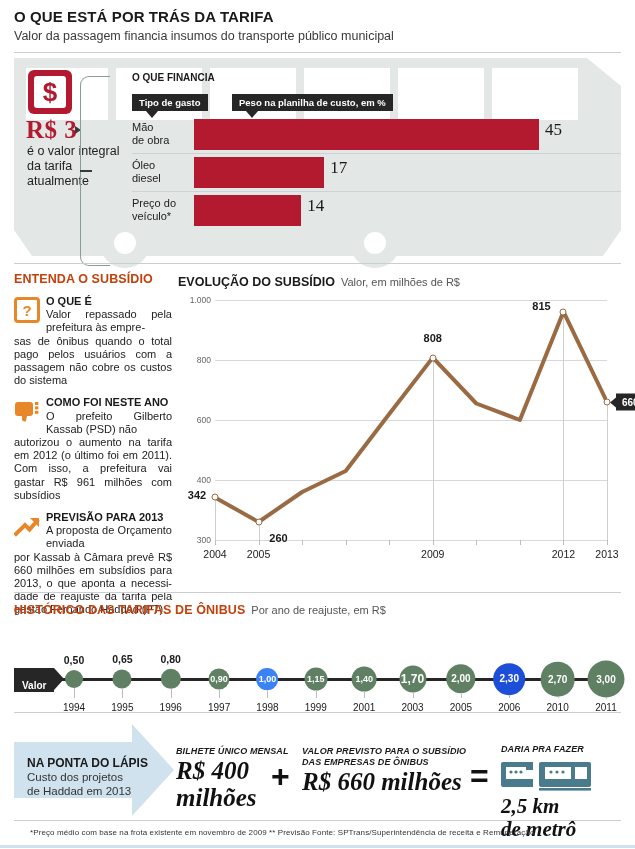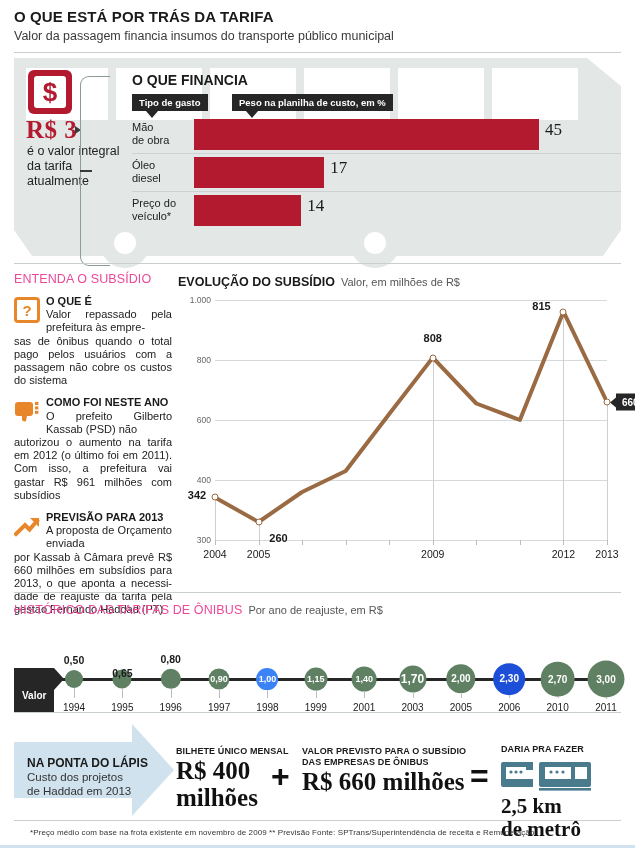--- a/index.html
+++ b/index.html
@@ -56,21 +56,21 @@
              line-height:15px; color:#222; }
   .arrow-tip { position:absolute; left:61px; top:68px; width:0;height:0;
      border-left:6px solid #3a3a3a; border-top:4px solid transparent; border-bottom:4px solid transparent;}
   .brace {
     position:absolute; left:66px; top:18px; width:30px; height:190px;
     border-left:1.5px solid #8d9a9b; border-top:1.5px solid #8d9a9b; border-bottom:1.5px solid #8d9a9b;
     border-radius:9px 0 0 9px; border-right:none;
   }
   .brace-stem { position:absolute; left:66px; top:112px; width:12px; height:1.5px; background:#3a3a3a; }
 
-  .fin-title { position:absolute; left:118px; top:14px; font-size:14px; font-weight:bold; color:#1a1a1a; }
+  .fin-title { position:absolute; left:118px; top:14px; font-size:10px; font-weight:bold; color:#1a1a1a; }
   .tagbox {
     position:absolute; background:#262626; color:#fff; font-size:9.5px; font-weight:bold;
     padding:3px 7px 3px 7px; line-height:11px; white-space:nowrap;
   }
   .tagbox::after {
     content:""; position:absolute; left:14px; bottom:-7px;
     border-left:6px solid transparent; border-right:6px solid transparent; border-top:7px solid #262626;
   }
   .tag-tipo { left:118px; top:36px; }
   .tag-peso { left:218px; top:36px; }
@@ -78,21 +78,21 @@
   .bar-rows { position:absolute; left:118px; top:58px; width:489px; }
   .bar-row { position:relative; height:38px; border-bottom:1px solid #cdd3d3; }
   .bar-row:last-child { border-bottom:none; }
   .bar-label { position:absolute; left:0; top:5px; width:58px; font-size:11px; line-height:13px; color:#222; }
   .bar-fill { position:absolute; left:62px; top:3px; height:31px; background:#b3192f; }
   .bar-val { position:absolute; top:4px; font-size:17px; color:#1a1a1a; font-family:"Liberation Serif",serif; }
 
   
   .hr-2 { position:absolute; left:14px; top:263px; width:607px; height:1px; background:#c9cfd0; }
   .entenda { position:absolute; left:14px; top:272px; width:158px; }
-  .sec-title { font-size:12.5px; font-weight:normal; color:#ec4899; letter-spacing:.1px; }
+  .sec-title { font-size:12.5px; font-weight:bold; color:#c2410c; letter-spacing:.1px; }
   .item { position:relative; margin-top:9px; }
   .item .ico { position:absolute; left:0; top:2px; width:28px; height:28px; }
   .item .itxt { font-size:11px; line-height:13.2px; color:#222; text-align:justify; }
   .item .ihead { font-size:11px; font-weight:bold; color:#1a1a1a; display:block; }
   .ind { padding-left:32px; }
   .unind { padding-left:0; }
 
   .ico-q { border:3.5px solid #e8862a; border-radius:4px; width:26px; height:26px;
            display:flex;align-items:center;justify-content:center; color:#e8862a;
            font-size:15px; font-weight:bold; line-height:1;}
@@ -116,37 +116,37 @@
   .callout::before { content:""; position:absolute; left:-6px; top:50%; transform:translateY(-50%);
              border-top:5px solid transparent; border-bottom:5px solid transparent; border-right:6px solid #262626; }
 
   
   .hr-3 { position:absolute; left:14px; top:592px; width:607px; height:1px; background:#c9cfd0; }
   .hist { position:absolute; left:14px; top:600px; width:607px; height:100px; }
   .hist-sub { font-size:11px; color:#555; font-weight:normal; margin-left:6px; }
   .tl { position:absolute; left:0; top:26px; width:607px; height:74px; }
   .tl-line { position:absolute; left:0; top:52px; width:607px; height:2.5px; background:#262626; }
   .valor-tag { position:absolute; left:0; top:42px; height:22px; background:#262626; color:#fff;
-        font-size:10px; font-weight:bold; padding:22px 8px; line-height:12px; }
+        font-size:10px; font-weight:bold; padding:12px 8px; line-height:12px; }
   .valor-tag::after { content:""; position:absolute; right:-10px; top:0;
         border-top:11px solid transparent; border-bottom:11px solid transparent; border-left:10px solid #262626; }
   .node { position:absolute; border-radius:50%; background:#5f8063; transform:translate(-50%,-50%);
           display:flex; align-items:center; justify-content:center; color:#fff; font-size:10px; font-weight:bold;}
   .node-out { position:absolute; font-size:10.5px; font-weight:bold; color:#1a1a1a; transform:translate(-50%,-50%); white-space:nowrap;}
   .stem { position:absolute; width:1px; background:#b9bfbf; }
   .yr { position:absolute; font-size:10px; color:#1a1a1a; transform:translateX(-50%); white-space:nowrap;}
 
   
   .hr-4 { position:absolute; left:14px; top:712px; width:607px; height:1px; background:#c9cfd0; }
   .ponta { position:absolute; left:14px; top:718px; width:607px; height:100px; }
   .arrowbg { position:absolute; left:0; top:6px; width:160px; height:92px; background:#cfe2ee;
      clip-path: polygon(0 18px, 118px 18px, 118px 0, 160px 46px, 118px 92px, 118px 74px, 0 74px); }
   .ponta-t { position:absolute; left:13px; top:38px; font-size:12px; font-weight:bold; color:#1a1a1a; }
   .ponta-s { position:absolute; left:13px; top:52px; font-size:11.5px; line-height:14px; color:#333; }
-  .blk { position:absolute; }
+  .blk { position:absolute;font-style:italic; }
   .blk-cap { font-size:9px; font-weight:bold; color:#1a1a1a; line-height:11px; letter-spacing:.1px; }
   .blk-big { font-family:"Liberation Serif", serif; font-size:25px; font-weight:bold; color:#111; line-height:27px; }
   .op { position:absolute; font-size:32px; font-weight:bold; color:#111; font-family:"Liberation Sans",sans-serif;}
   .metro-ico { position:absolute; }
   .metro-txt { font-family:"Liberation Serif", serif; font-size:21px; font-weight:bold; color:#111; line-height:23px; }
 
   .foot { position:absolute; left:30px; top:828px; font-size:8px; color:#333; letter-spacing:.1px;}
   .hr-5 { position:absolute; left:14px; top:820px; width:607px; height:1px; background:#c9cfd0; }
   .hr-6 { position:absolute; left:0px; top:845px; width:635px; height:3px; background:#cfe2ee; }
 </style>
@@ -314,21 +314,21 @@
       <span class="sec-title">HISTÓRICO DAS TARIFAS DE ÔNIBUS</span><span class="hist-sub">Por ano de reajuste, em R$</span>
     </div>
     <div class="tl" id="timeline">
       <div class="tl-line"></div>
       <div class="valor-tag">Valor</div>
     <div class="node" style="left: 60px; top: 53px; width: 18px; height: 18px; background: rgb(95, 128, 99);"></div>
         <div class="node-out" style="left: 60px; top: 34px;">0,50</div>
         <div class="stem" style="left: 60px; top: 62px; height: 10px;"></div>
         <div class="yr" style="left: 60px; top: 76px;">1994</div>
         <div class="node" style="left: 108.364px; top: 53px; width: 19.14px; height: 19.14px; background: rgb(95, 128, 99);"></div>
-        <div class="node-out" style="left: 108.364px; top: 33.43px; margin-top: 14px;">0,65</div>
+        <div class="node-out" style="left: 108.364px; top: 33.43px;">0,65</div>
         <div class="stem" style="left: 108.364px; top: 62.57px; height: 9.43px;"></div>
         <div class="yr" style="left: 108.364px; top: 76px;">1995</div>
         <div class="node" style="left: 156.727px; top: 53px; width: 20.28px; height: 20.28px; background: rgb(95, 128, 99);"></div>
         <div class="node-out" style="left: 156.727px; top: 32.86px;">0,80</div>
         <div class="stem" style="left: 156.727px; top: 63.14px; height: 8.86px;"></div>
         <div class="yr" style="left: 156.727px; top: 76px;">1996</div>
         <div class="node" style="left: 205.091px; top: 53px; width: 21.04px; height: 21.04px; background: rgb(95, 128, 99); font-size: 9px;">0,90</div>
         <div class="stem" style="left: 205.091px; top: 63.52px; height: 8.48px;"></div>
         <div class="yr" style="left: 205.091px; top: 76px;">1997</div>
         <div class="node" style="left: 253.455px; top: 53px; width: 21.8px; height: 21.8px; background: #3b82f6; font-size: 9px;">1,00</div>

